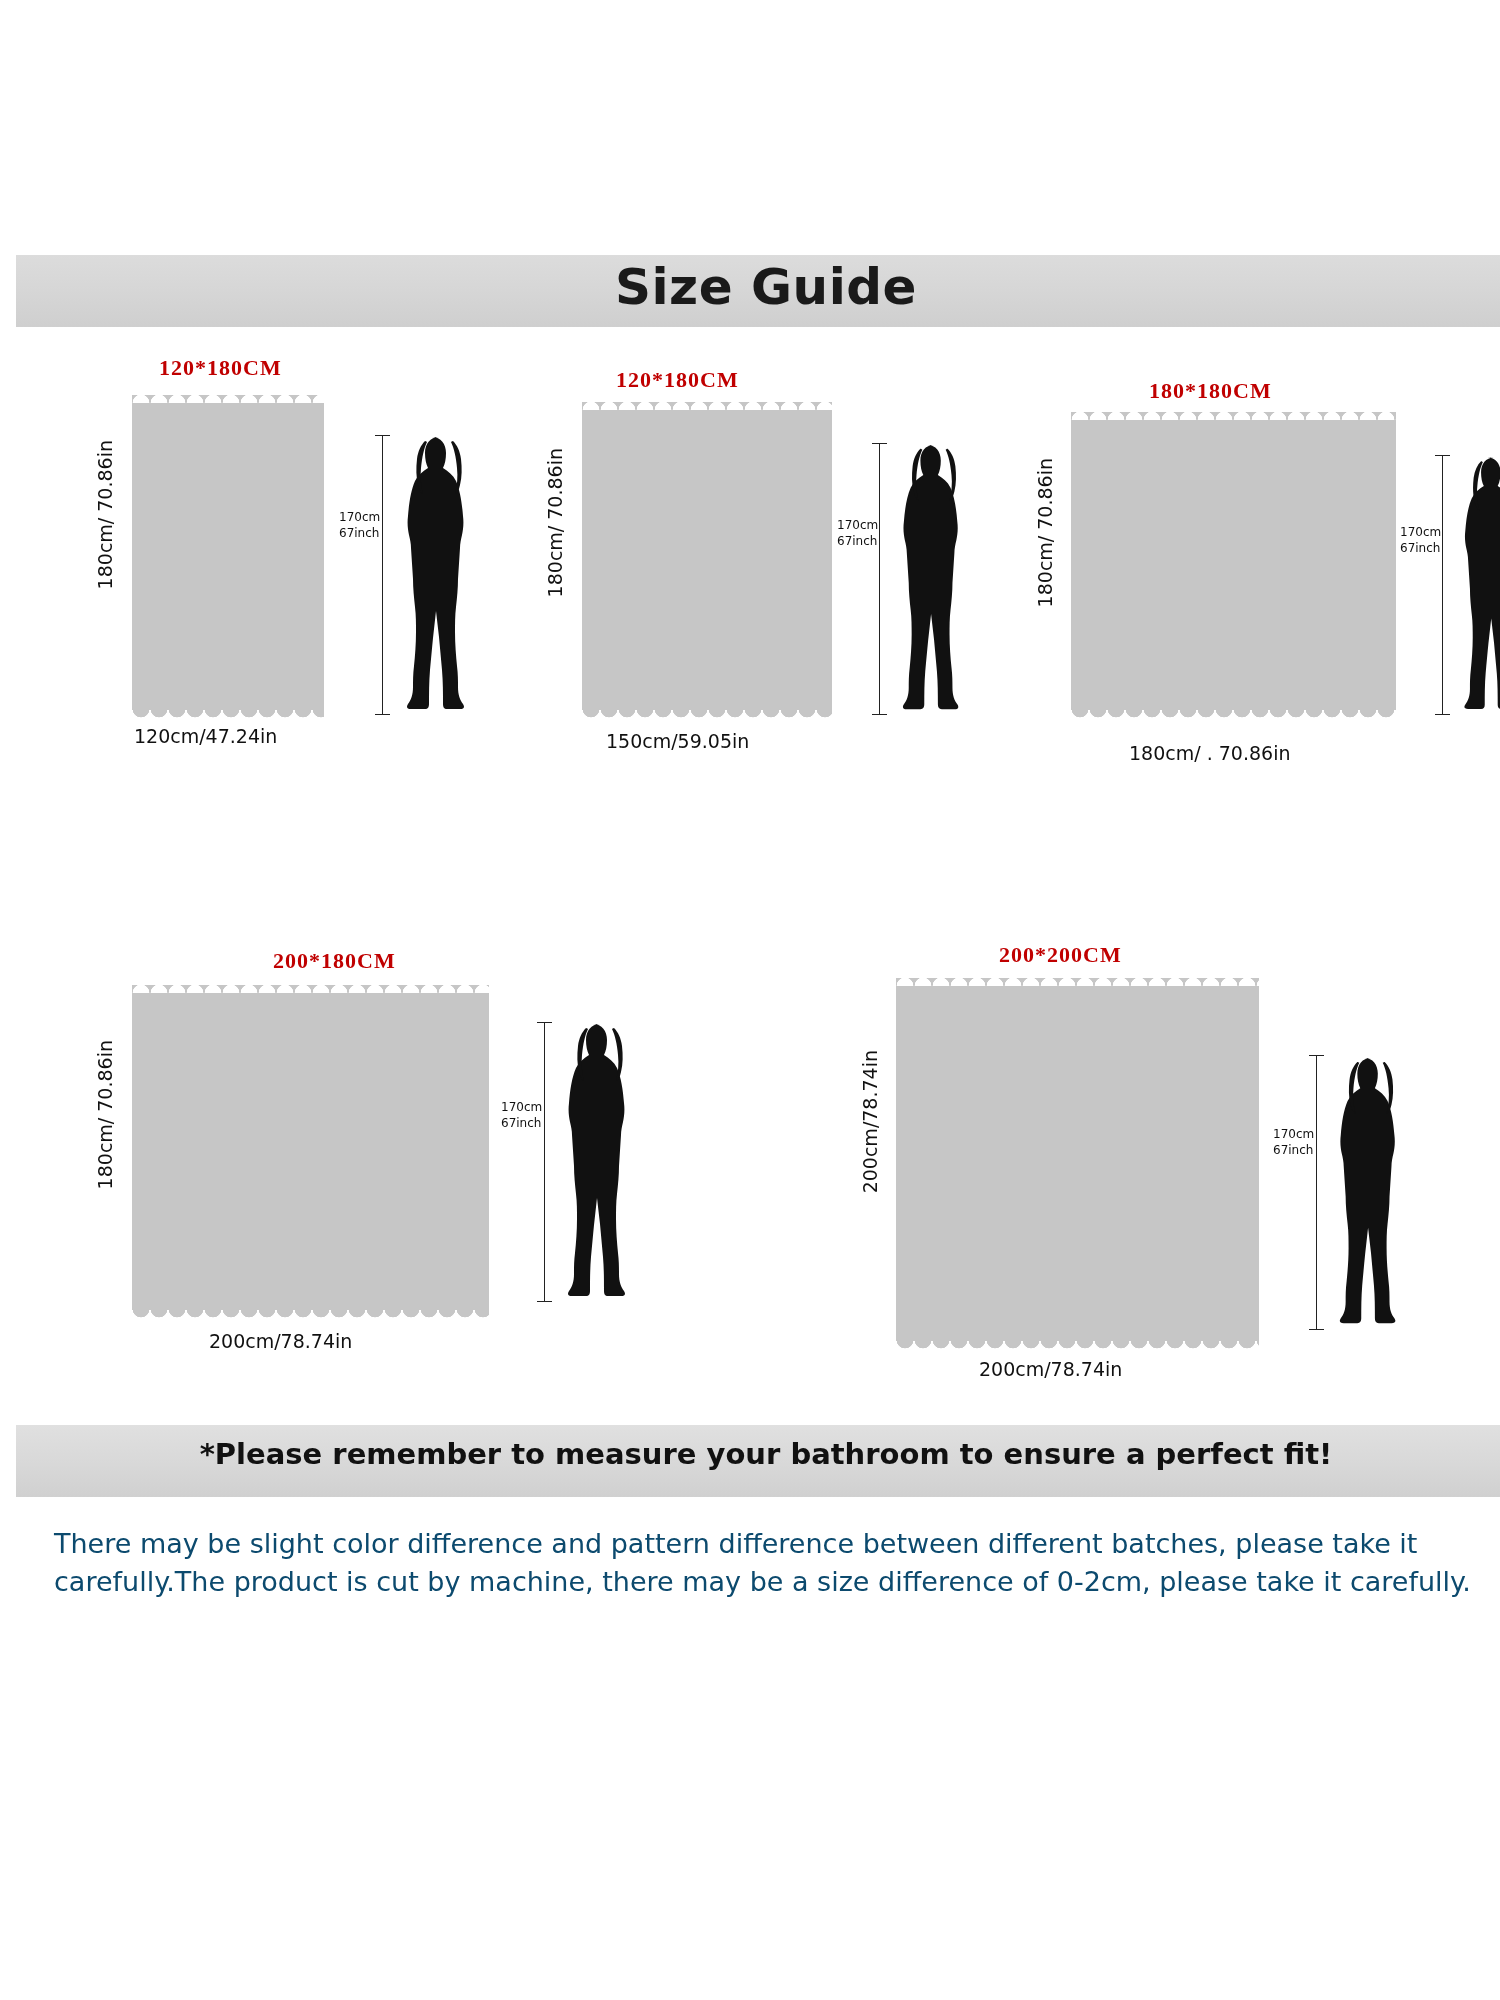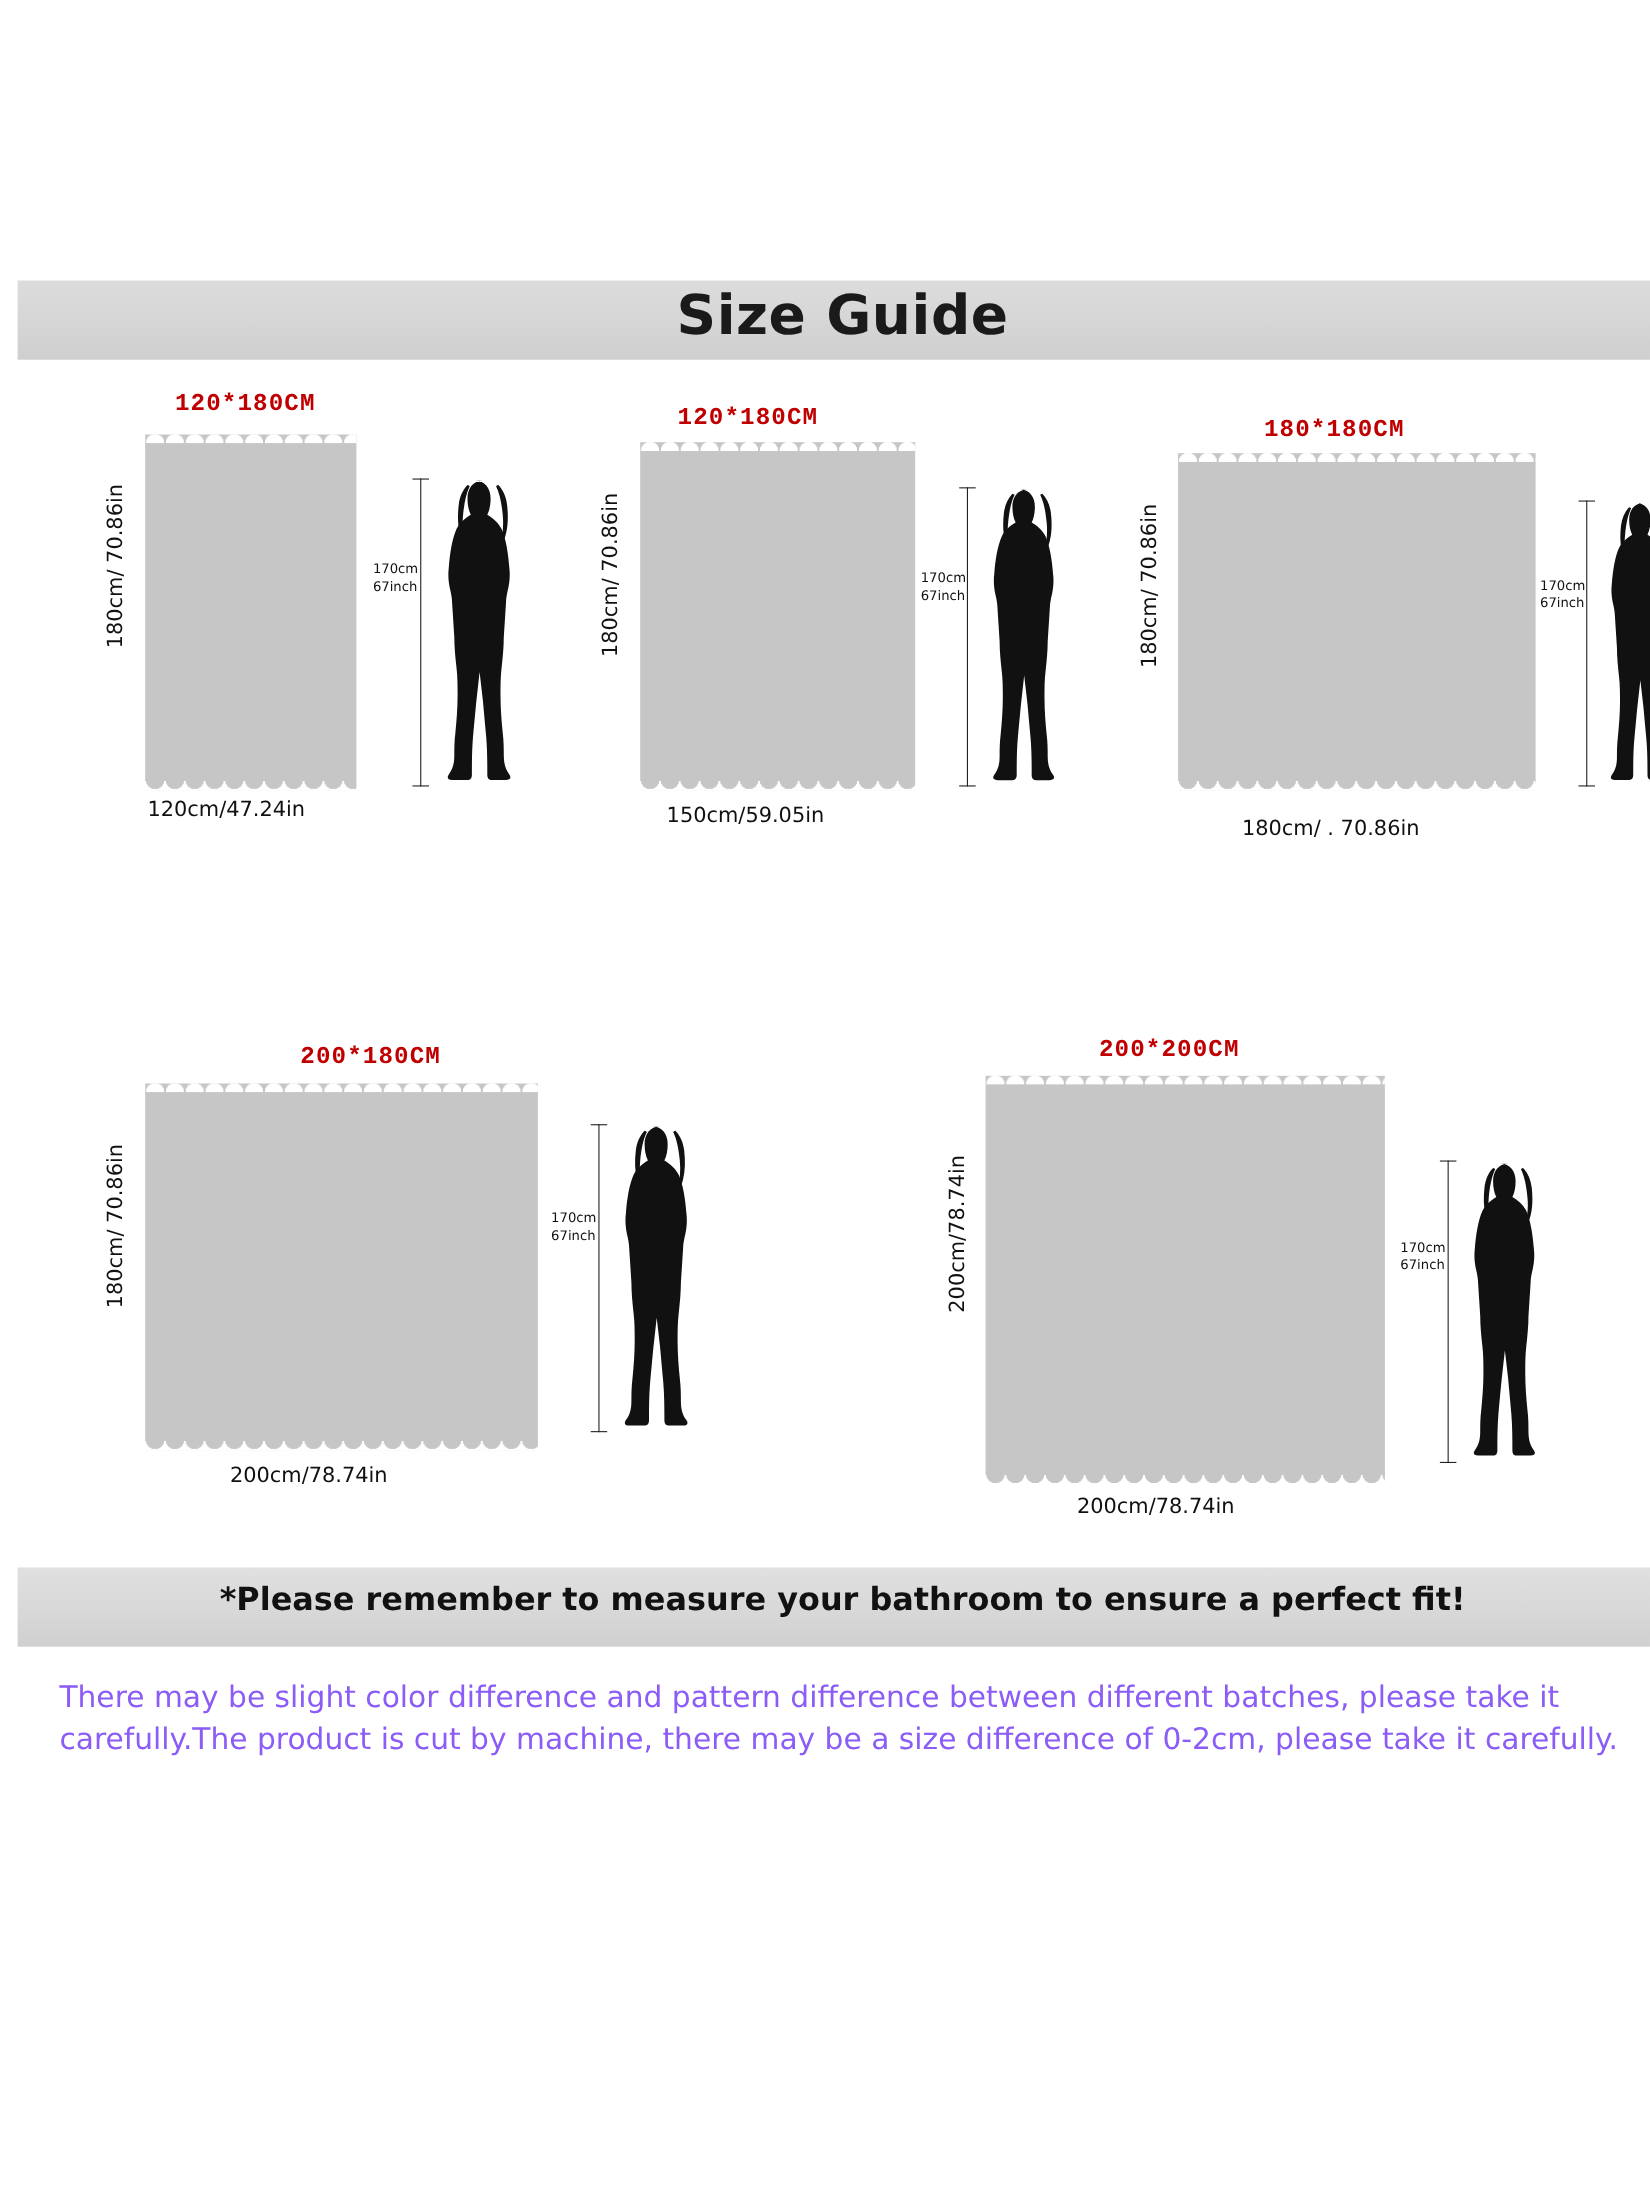--- a/index.html
+++ b/index.html
@@ -45,21 +45,21 @@
     letter-spacing: 0.5px;
     font-family: "DejaVu Sans", sans-serif;
   }
 
   
   .size-block {
     position: absolute;
   }
   .size-title {
     position: absolute;
-    font-family: Liberation Mono, monospace;
+    font-family: Liberation Serif, serif;
     font-weight: bold;
     color: #c00000;
     font-size: 22px;
     letter-spacing: 1px;
     white-space: nowrap;
   }
 
   
   .curtain {
     position: absolute;
@@ -156,21 +156,21 @@
     color: #111;
     font-family: "DejaVu Sans", sans-serif;
   }
   .disclaimer {
     position: absolute;
     left: 38px;
     top: 1525px;
     width: 1430px;
     font-size: 27px;
     line-height: 38px;
-    color: #8b5cf6;
+    color: #0c4a6e;
     font-family: "DejaVu Sans", sans-serif;
   }
 </style>
 </head>
 <body>
 
 <div class="page">
 
   <div class="header-band"></div>
   <div class="header-title">Size Guide</div>

